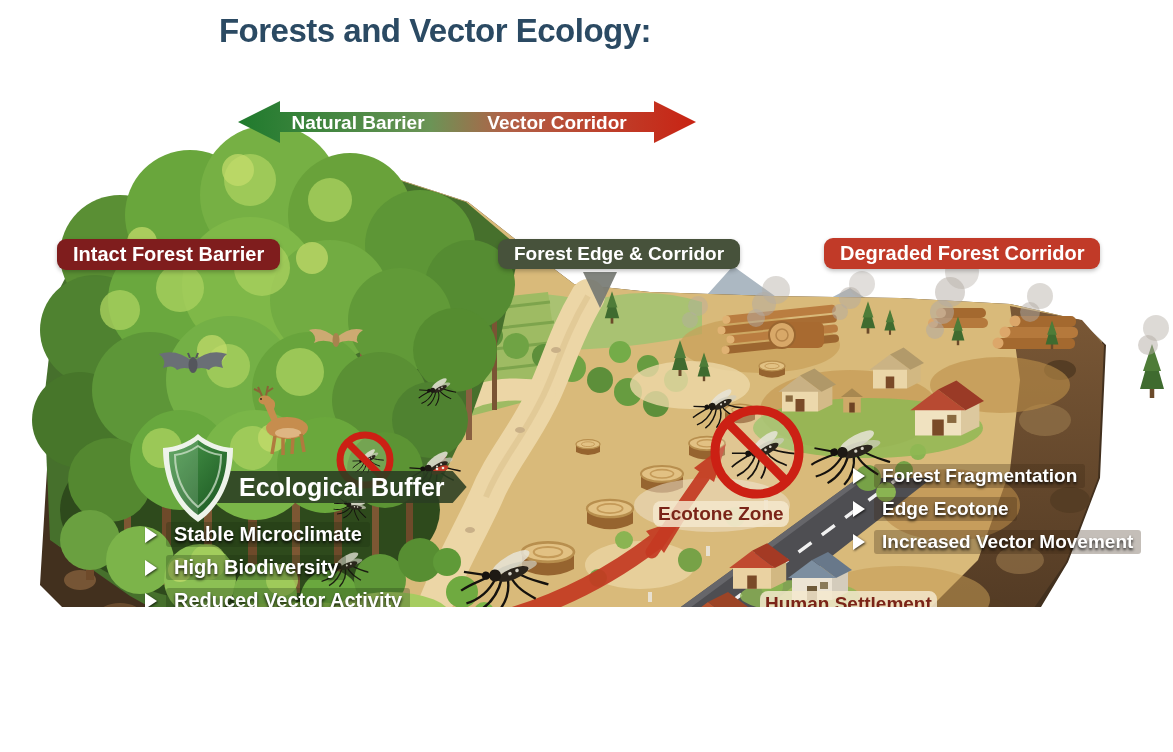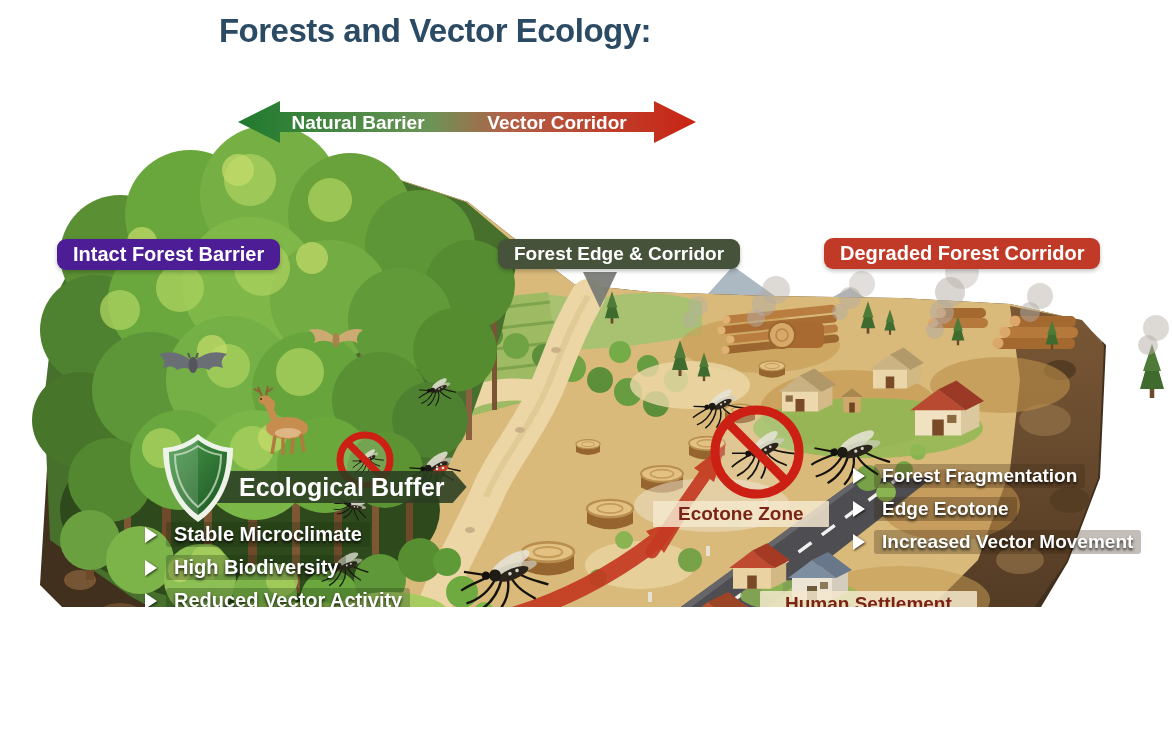--- a/index.html
+++ b/index.html
@@ -4,41 +4,41 @@
 <style>
   html,body{margin:0;padding:0;background:#fff;}
   #stage{position:relative;width:1173px;height:607px;background:#ffffff;overflow:hidden;
          font-family:"Liberation Sans",sans-serif;}
   .abs{position:absolute;}
   #title-wrap{left:155px;top:12px;width:560px;text-align:center;color:#2b4a63;z-index:5;}
   #title-line1{font-size:33px;font-weight:bold;letter-spacing:-0.5px;}
   #title-line2{font-size:27px;font-weight:bold;margin-top:2px;}
   .zone-label{color:#fff;font-weight:bold;font-size:20px;padding:4px 16px;border-radius:9px;
               box-shadow:0 2px 4px rgba(0,0,0,.25);white-space:nowrap;z-index:6;}
-  #label-intact{left:57px;top:239px;background:#4c1d95;}
+  #label-intact{left:57px;top:239px;background:#7f1d1d;}
   #label-edge{left:498px;top:239px;background:#47523b;font-size:19px;}
   #label-degraded{left:824px;top:238px;background:#c13a28;}
   #edge-pointer{left:583px;top:272px;width:0;height:0;border-left:17px solid transparent;
                 border-right:17px solid transparent;border-top:36px solid rgba(118,122,115,.92);z-index:5;}
   #eco-band{left:205px;top:471px;height:32px;line-height:32px;background:rgba(42,62,34,.88);
             color:#fff;font-weight:bold;font-size:25px;padding:0 22px 0 34px;z-index:6;
             clip-path:polygon(0 0,calc(100% - 14px) 0,100% 50%,calc(100% - 14px) 100%,0 100%);white-space:nowrap;}
   #shield-box{left:158px;top:432px;z-index:7;}
   .feature-list{z-index:6;}
   #intact-features{left:145px;top:522px;}
   #degraded-features{left:853px;top:464px;}
   .feature-item{display:flex;align-items:center;gap:9px;margin-bottom:8px;}
   .tri-bullet{width:0;height:0;border-left:12px solid #fff;border-top:8px solid transparent;
               border-bottom:8px solid transparent;filter:drop-shadow(1px 1px 1px rgba(0,0,0,.7));}
   .feature-text{color:#fff;font-weight:bold;font-size:20px;text-shadow:0 2px 3px rgba(0,0,0,.85);
                 background:rgba(25,45,15,.28);padding:1px 8px;border-radius:3px;white-space:nowrap;}
   #degraded-features .feature-text{font-size:19px;background:rgba(60,40,20,.30);}
   #degraded-features .feature-item{margin-bottom:9px;}
   .area-label{background:rgba(244,232,206,.84);color:#7a2418;font-weight:bold;font-size:19px;
-              padding:2px 25px;border-radius:1px;white-space:nowrap;z-index:6;}
+              padding:2px 5px;border-radius:8px;white-space:nowrap;z-index:6;}
   #ecotone-label{left:653px;top:501px;}
   #settlement-label{left:760px;top:591px;}
   svg text{font-family:"Liberation Sans",sans-serif;}
 </style>
 </head>
 <body>
 
 <div id="stage">
 
   <svg class="abs" style="left:0;top:0" width="1173" height="752" viewBox="0 0 1173 752">

